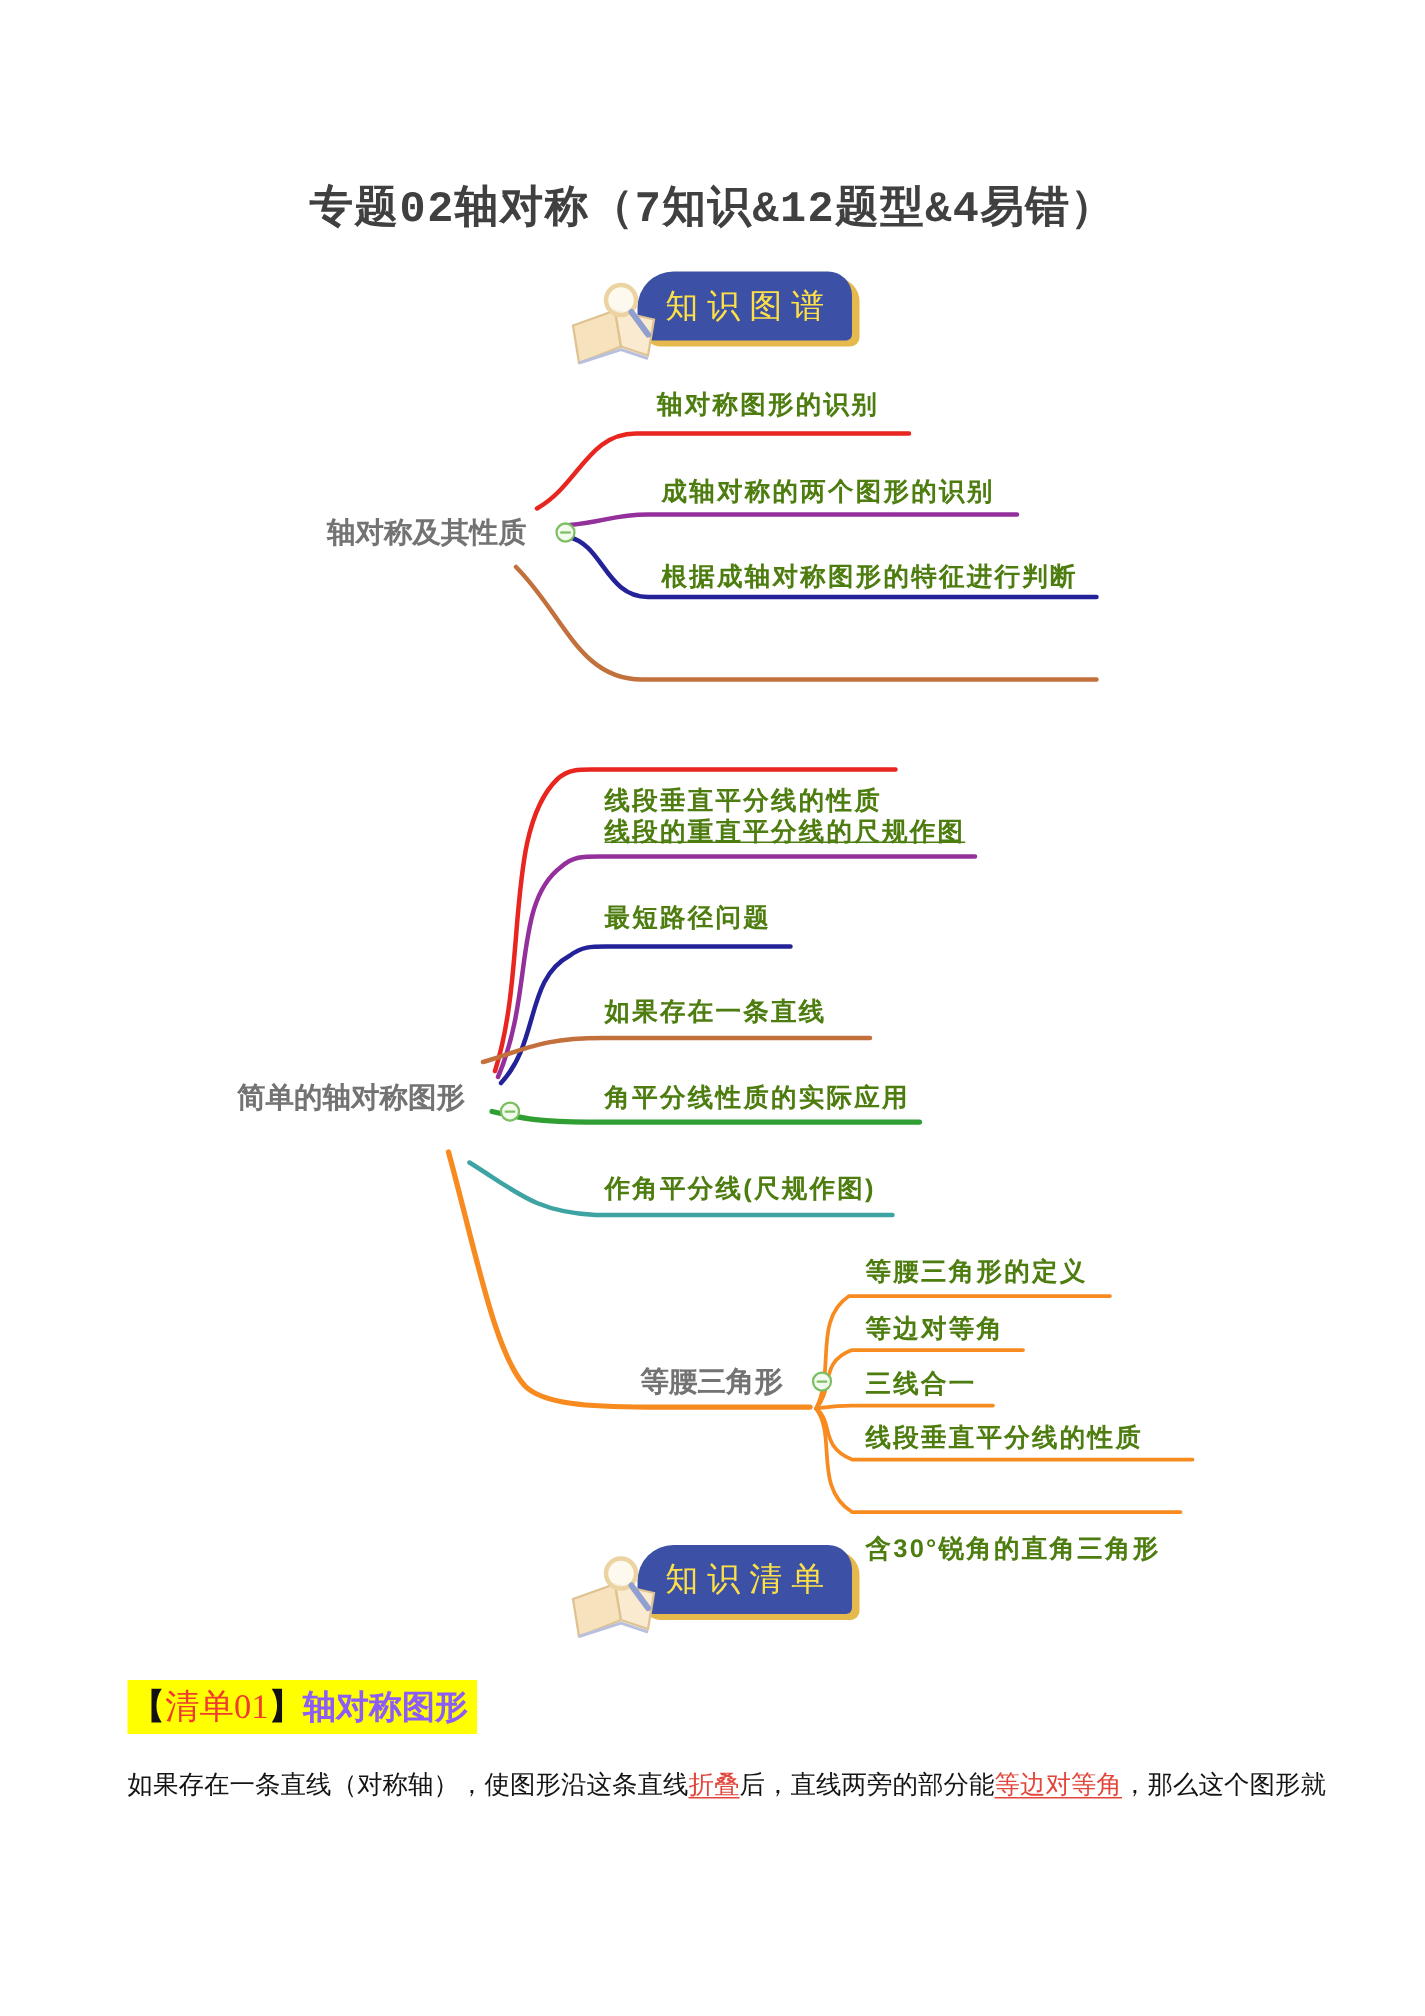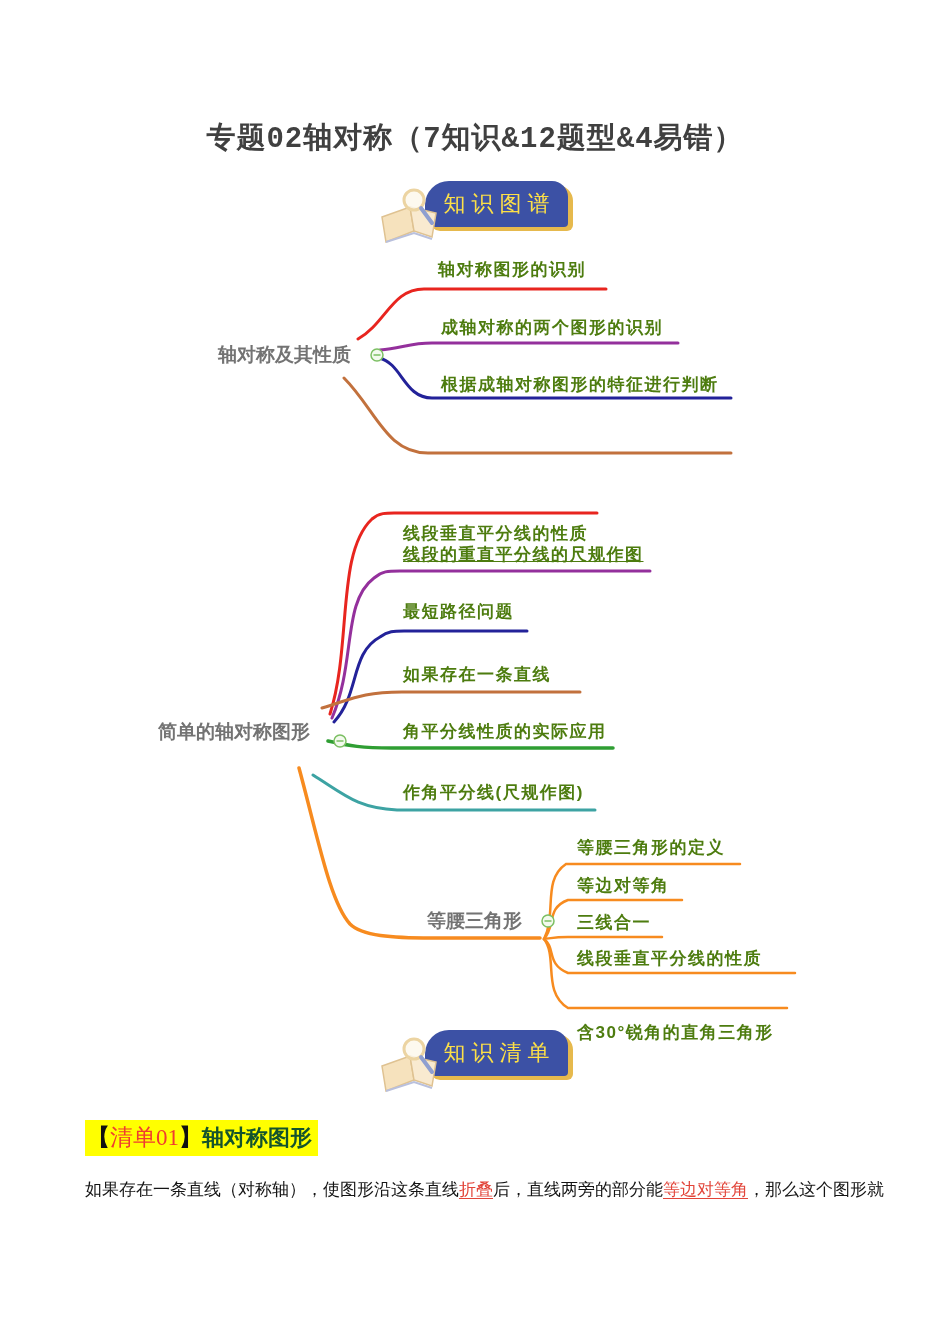--- a/index.html
+++ b/index.html
@@ -34,21 +34,21 @@
     position:absolute;left:85px;top:1120px;
     background:#ffff00;padding:3px 6px 4px 2px;white-space:nowrap;
     font-size:23px;line-height:28px;
   }
   .section-heading .bracket{
     font-family:"Liberation Serif","DejaVu Serif",serif;color:#111;font-weight:bold;}
   .section-heading .tag-red{
     font-family:"Liberation Serif","DejaVu Serif",serif;color:#f03b30;}
   .section-heading .head-text{
     font-family:"Liberation Sans","DejaVu Sans",sans-serif;
-    font-weight:bold;color:#14532d;font-size:22px;}
+    font-weight:bold;color:#8b5cf6;font-size:22px;}
   .body-par{
     position:absolute;left:85px;top:1178px;width:828px;
     font-family:"Liberation Serif","DejaVu Serif",serif;
     font-size:17px;line-height:23px;color:#141414;text-align:justify;
   }
   .body-par .red-ul{color:#e2453a;text-decoration:underline;text-underline-offset:3px;}
 </style>
 </head>
 <body>
 

